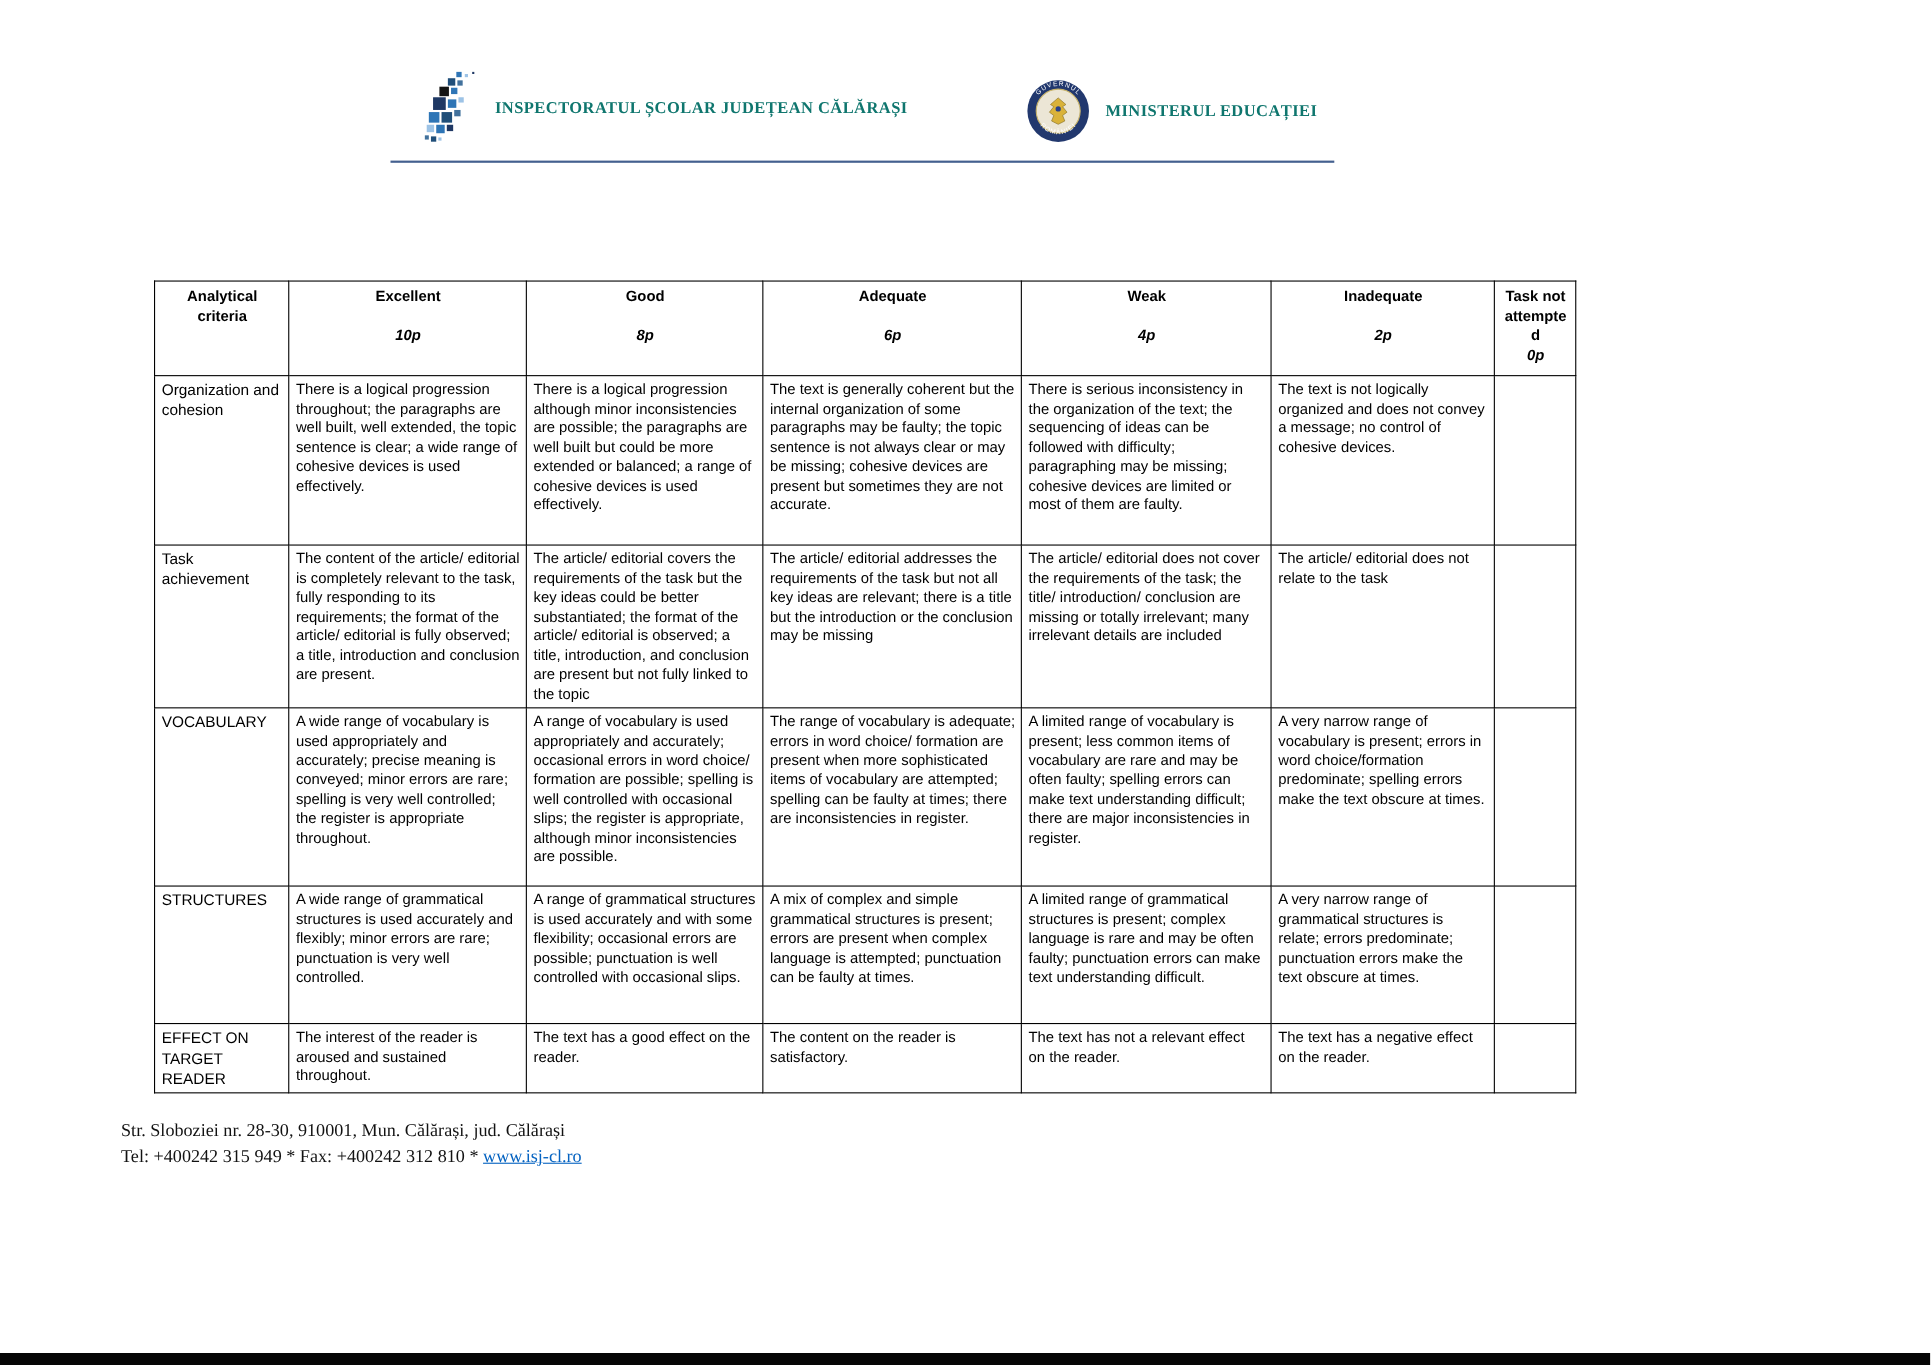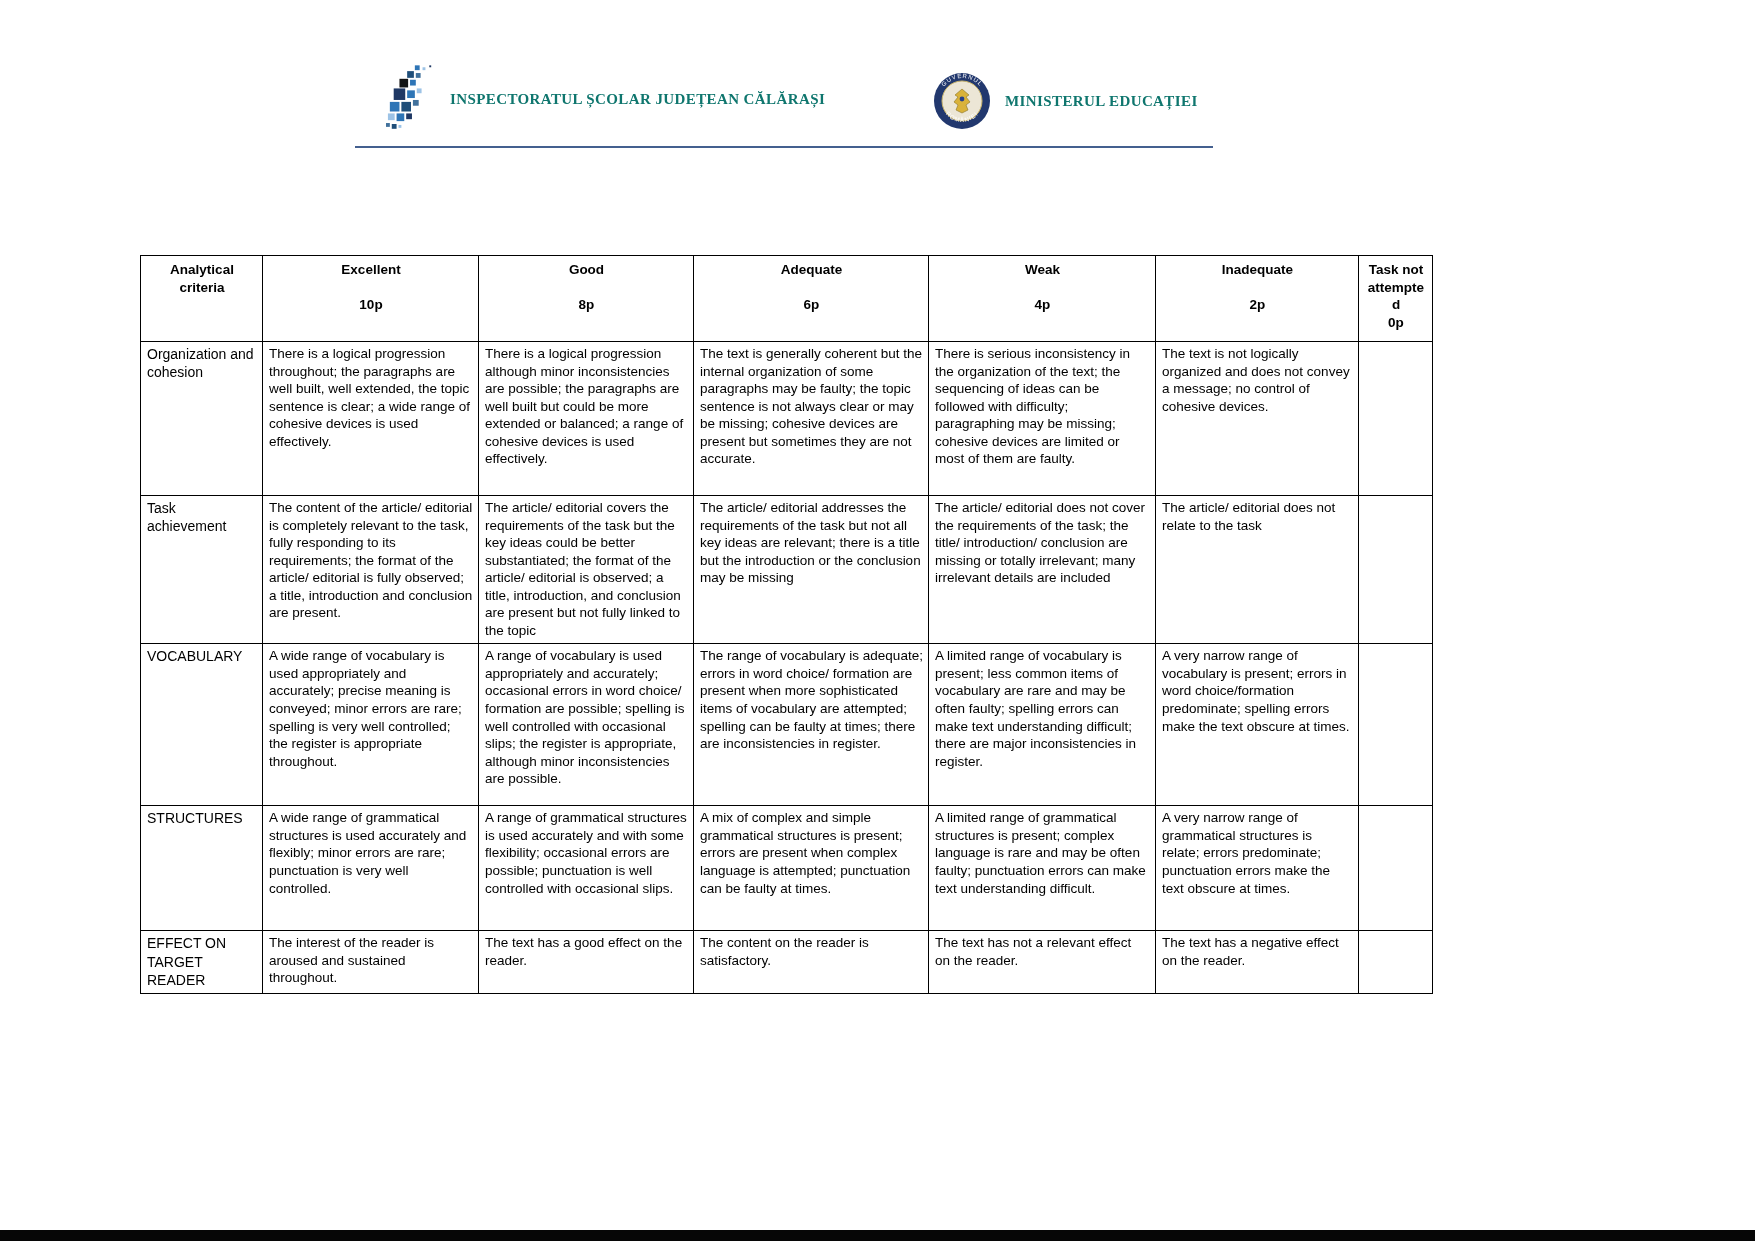--- a/index.html
+++ b/index.html
@@ -63,21 +63,21 @@
     text-align: left;
     font-weight: normal;
     overflow: hidden;
   }
   .rubric th {
     text-align: center;
     font-weight: bold;
     padding-top: 5px;
   }
   .rubric th.no-gap { overflow-wrap: break-word; word-break: break-word; }
-  .h-points { margin-top: 17px; }
+  .h-points { margin-top: 17px; font-style: italic; }
   th.no-gap .h-points { margin-top: 0; }
   .crit { font-weight: bold; font-size: 14px; }
   .rubric thead tr        { height: 86px; }
   .rubric tbody tr:nth-child(1) { height: 154px; }
   .rubric tbody tr:nth-child(2) { height: 138px; }
   .rubric tbody tr:nth-child(3) { height: 162px; }
   .rubric tbody tr:nth-child(4) { height: 125px; }
   .rubric tbody tr:nth-child(5) { height: 55px; }
 
   
@@ -239,16 +239,20 @@
         <td>The interest of the reader is aroused and sustained throughout.</td>
         <td>The text has a good effect on the reader.</td>
         <td>The content on the reader is satisfactory.</td>
         <td>The text has not a relevant effect on the reader.</td>
         <td>The text has a negative effect on the reader.</td>
         <td></td>
       </tr>
     </tbody>
   </table>
 
+  <div class="footer">
+    <div>Str. Sloboziei nr. 28-30, 910001, Mun. Călărași, jud. Călărași</div>
+    <div><span>Tel: +400242 315 949 * Fax:  +400242 312 810 * </span><a>www.isj-cl.ro</a></div>
+  </div>
 
   <div class="bottom-bar"></div>
 
 </div>
 
 </body></html>

